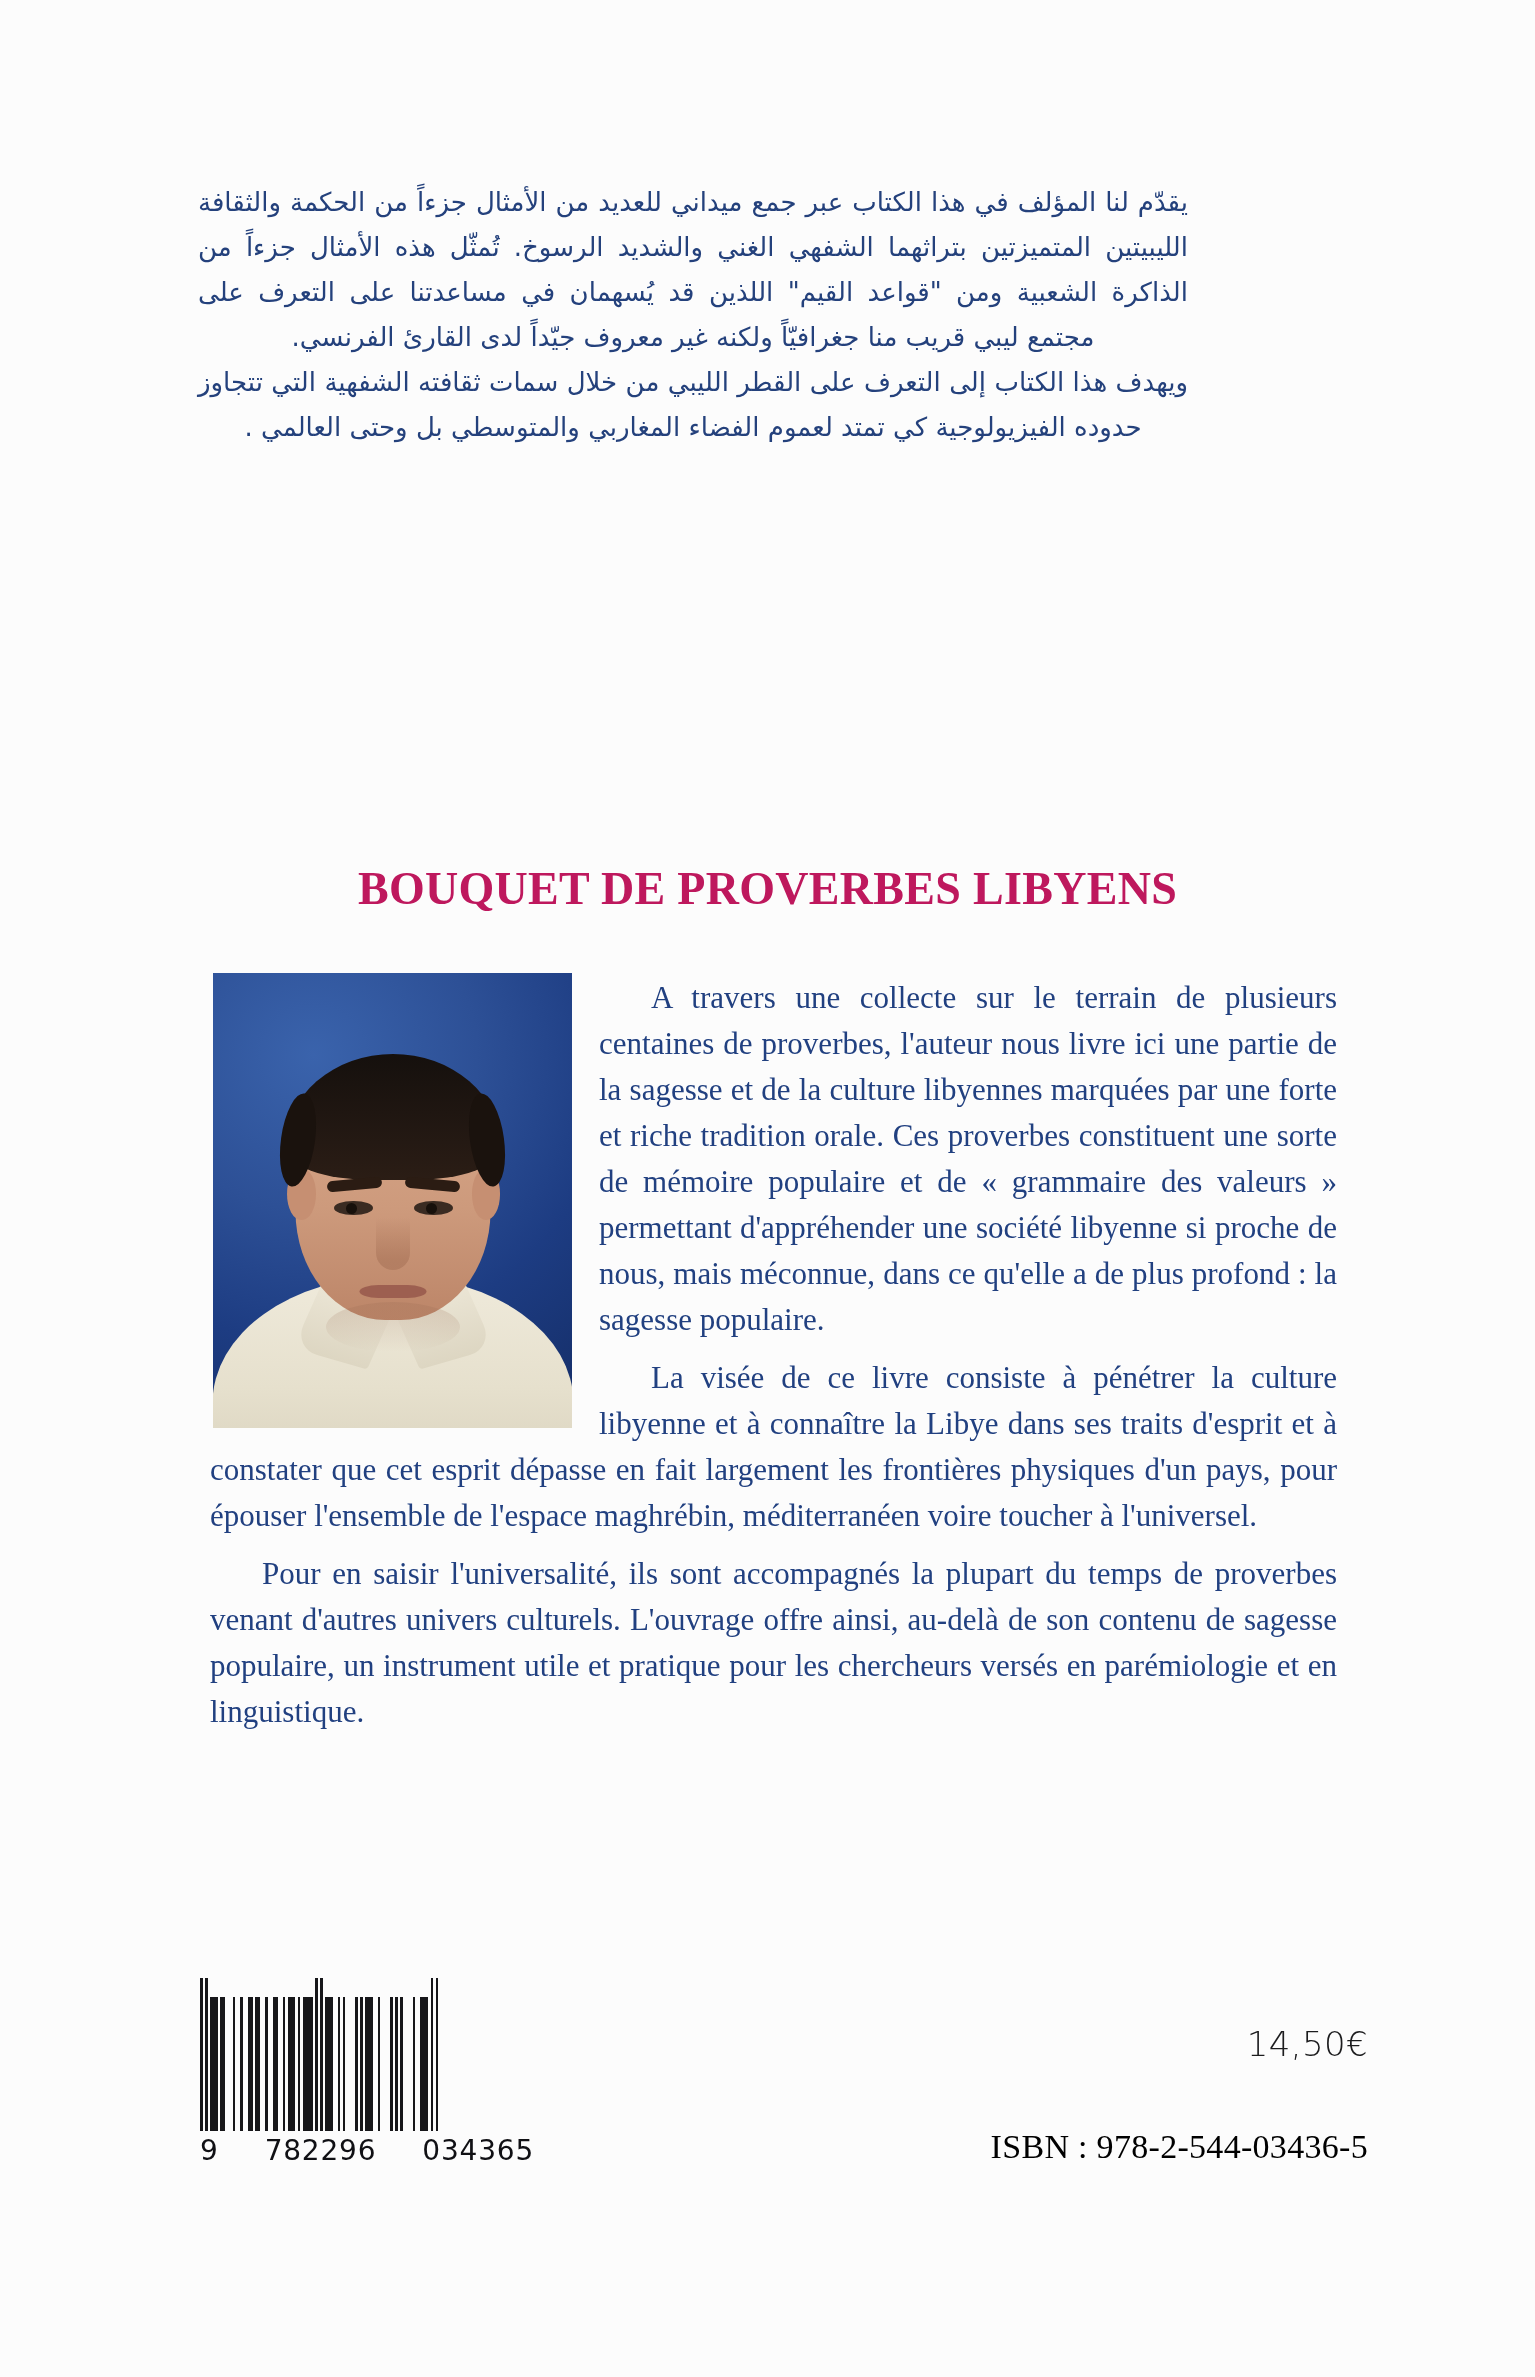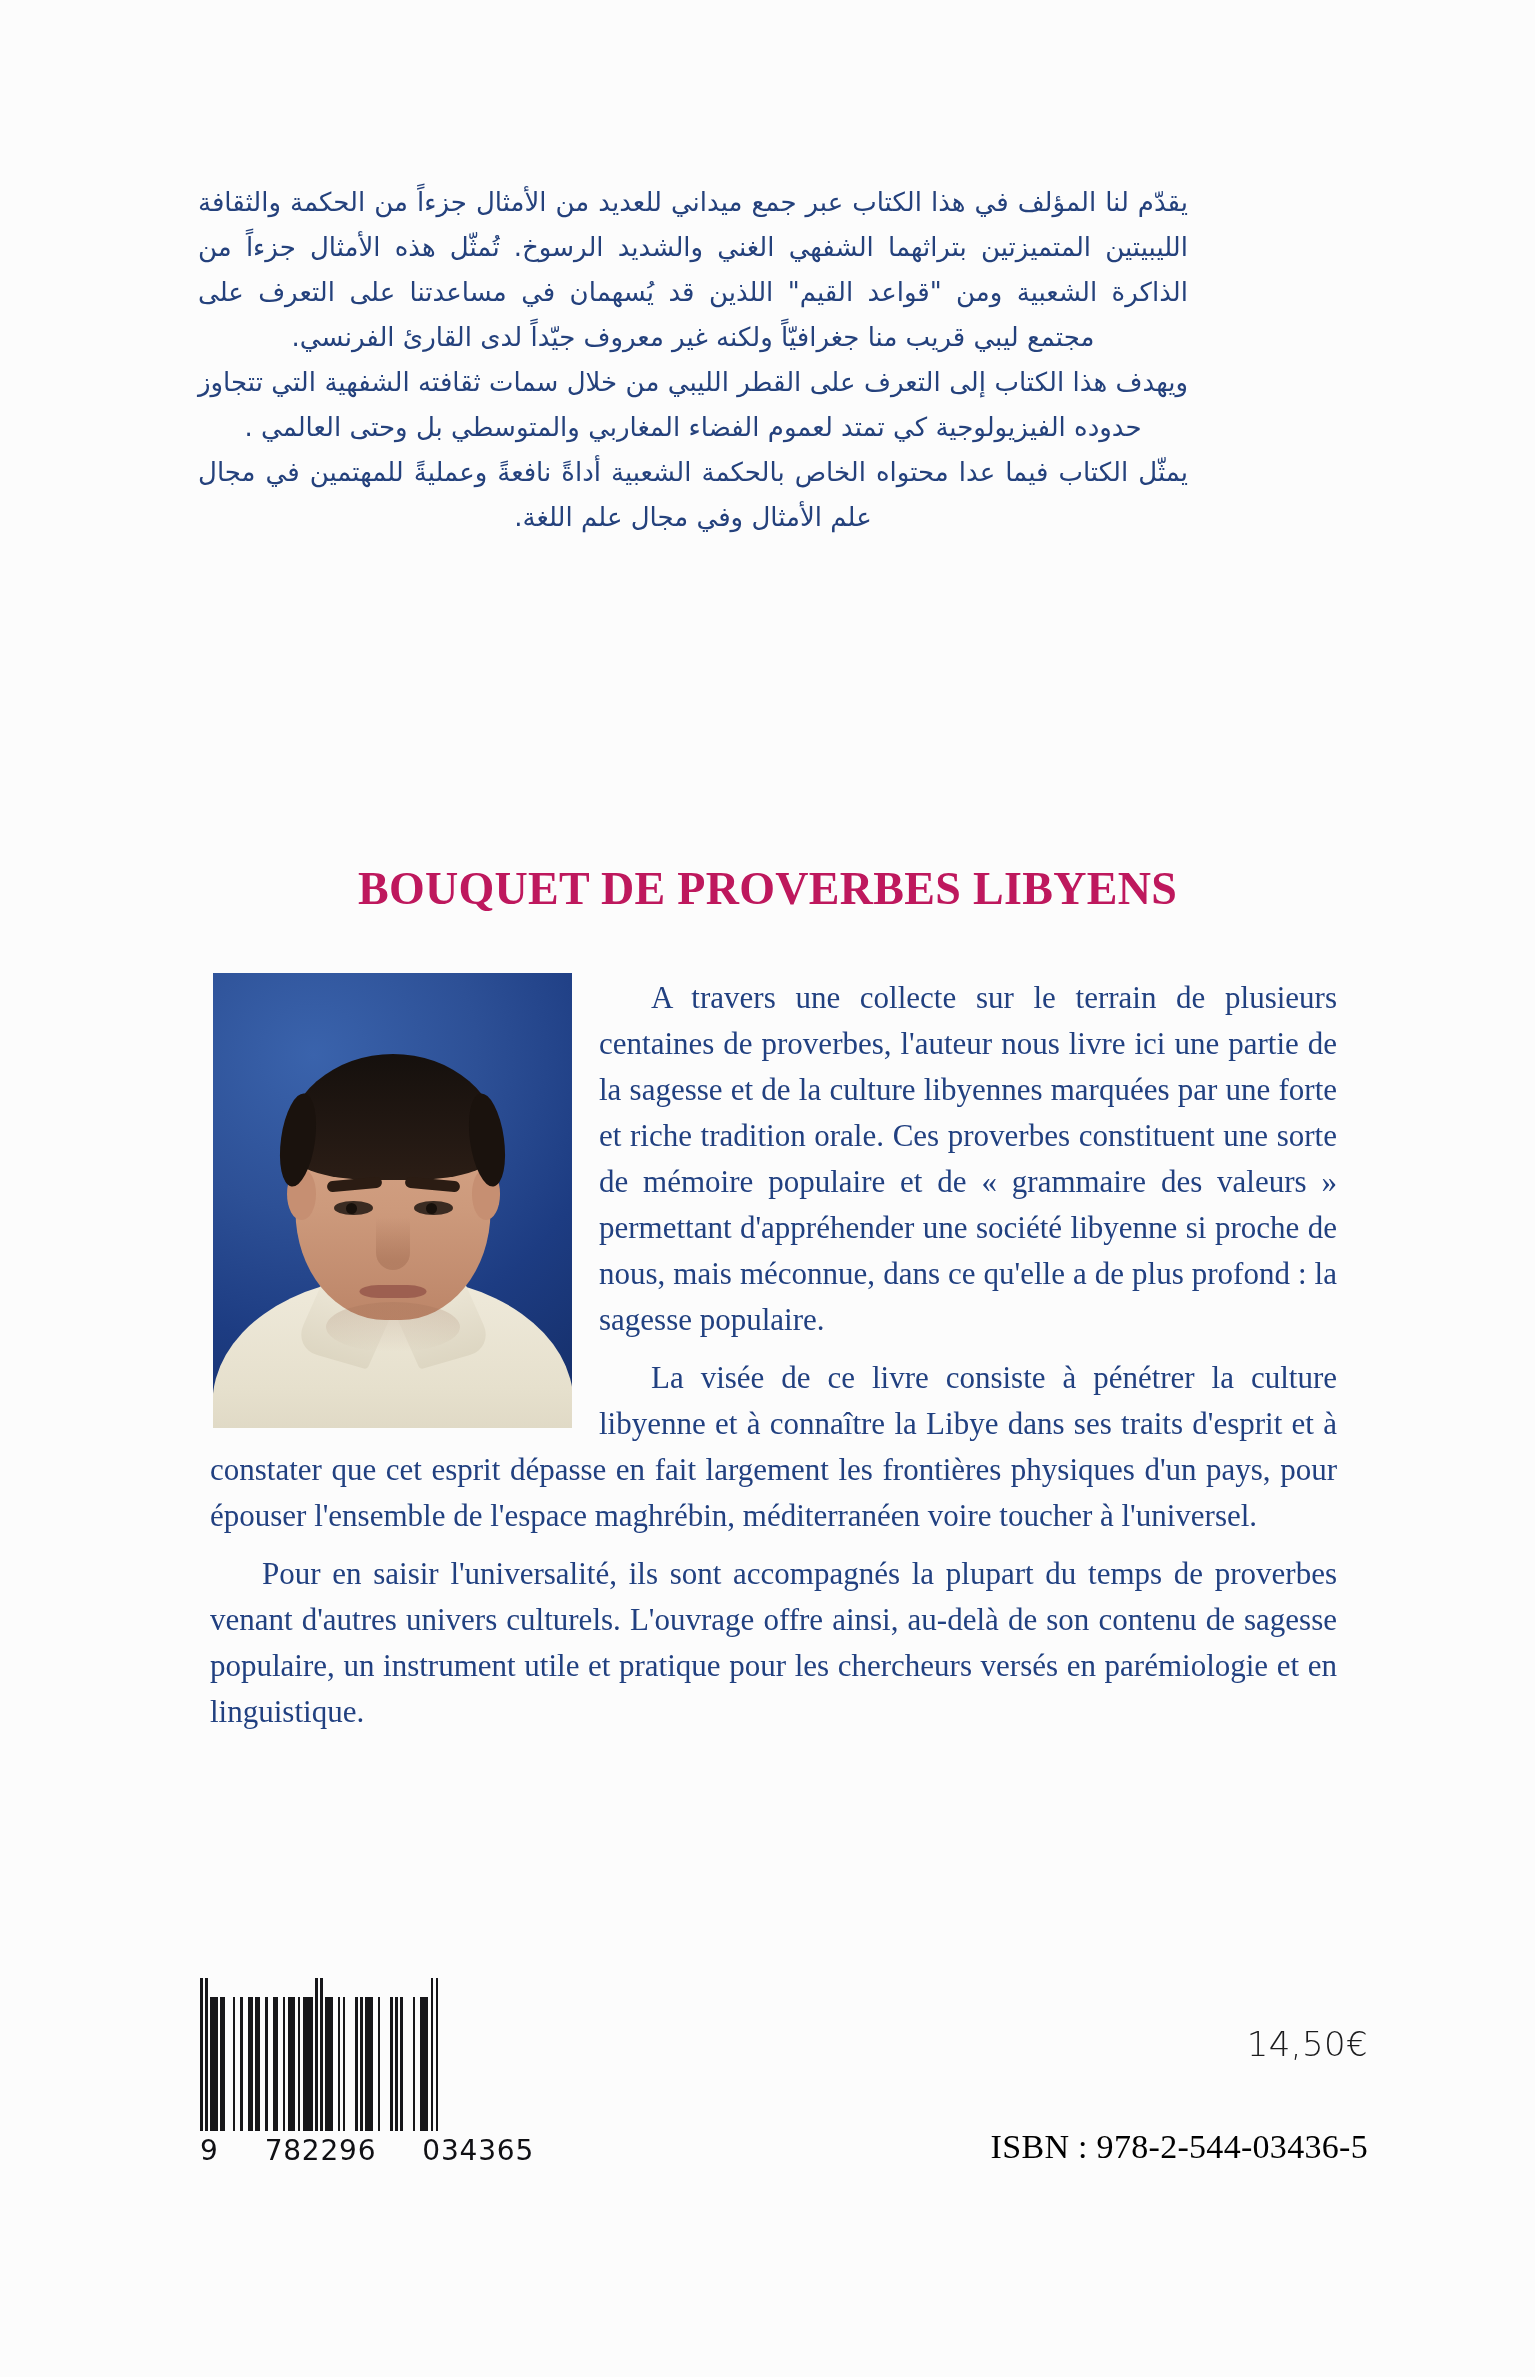--- a/index.html
+++ b/index.html
@@ -290,21 +290,20 @@
 </style>
 </head>
 <body>
 
 <div class="page">
 
 
   <div class="arabic-body">
     <p>يقدّم لنا المؤلف في هذا الكتاب عبر جمع ميداني للعديد من الأمثال جزءاً من الحكمة والثقافة الليبيتين المتميزتين بتراثهما الشفهي الغني والشديد الرسوخ. تُمثّل هذه الأمثال جزءاً من الذاكرة الشعبية ومن "قواعد القيم" اللذين قد يُسهمان في مساعدتنا على التعرف على مجتمع ليبي قريب منا جغرافيّاً ولكنه غير معروف جيّداً لدى القارئ الفرنسي.</p>
     <p>ويهدف هذا الكتاب إلى التعرف على القطر الليبي من خلال سمات ثقافته الشفهية التي تتجاوز حدوده الفيزيولوجية كي تمتد لعموم الفضاء المغاربي والمتوسطي بل وحتى العالمي .</p>
-    <p>يمثّل الكتاب فيما عدا محتواه الخاص بالحكمة الشعبية أداةً نافعةً وعمليةً للمهتمين في مجال علم الأمثال وفي مجال علم اللغة.</p>
   </div>
 
   <div class="fr-title">BOUQUET DE PROVERBES LIBYENS</div>
 
   <div class="fr-body">
 
     <div class="author-photo">
       <div class="photo-bg"></div>
       <div class="photo-shoulders"></div>
       <div class="photo-collar-l"></div>

